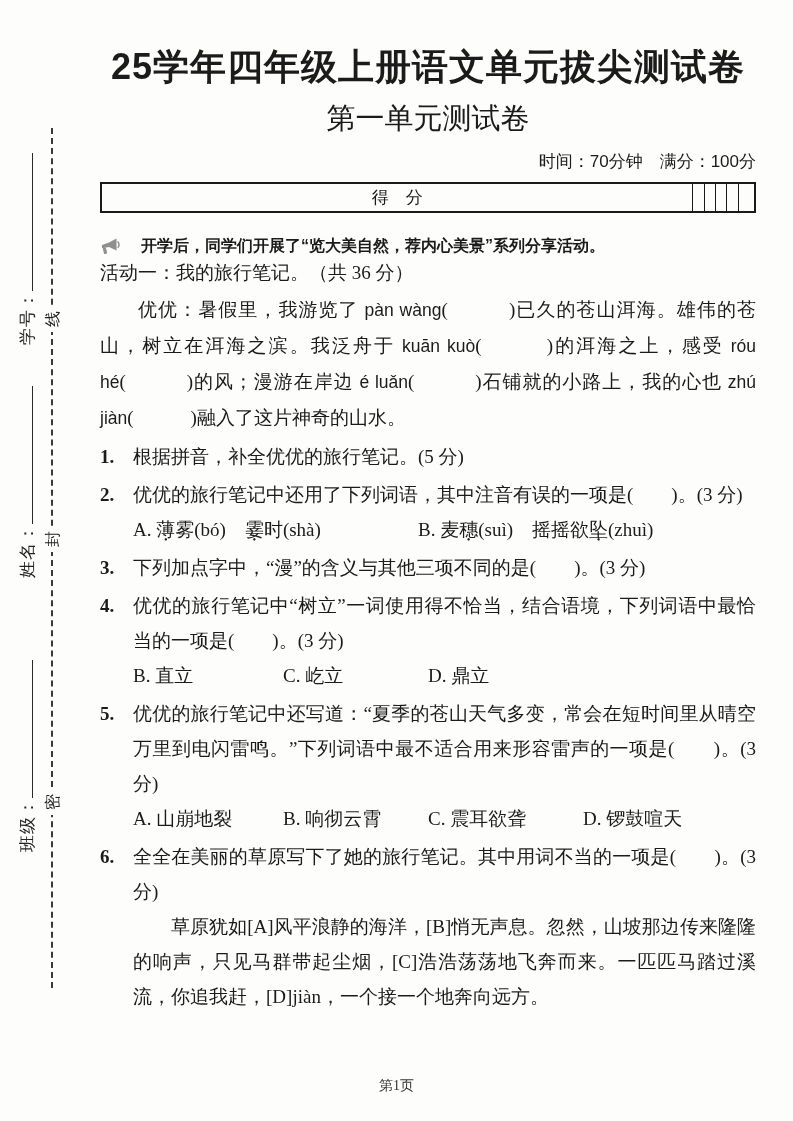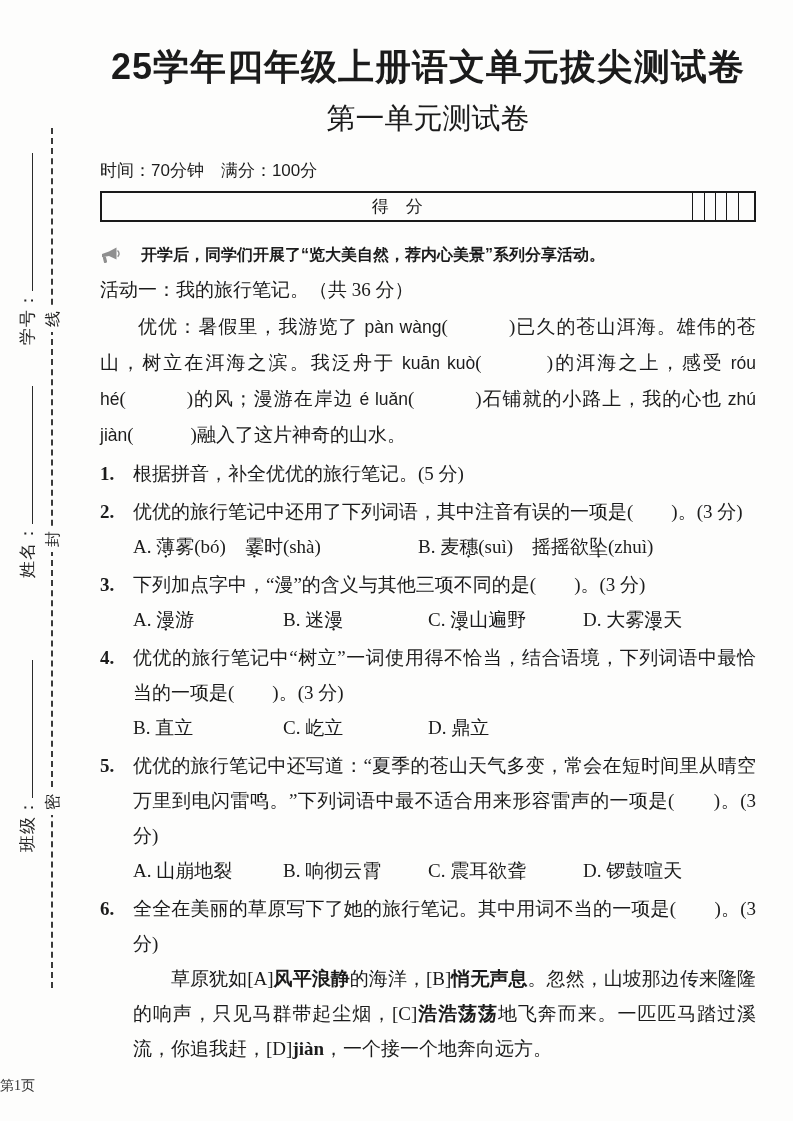--- a/index.html
+++ b/index.html
@@ -11,46 +11,46 @@
   .m-line{display:inline-block;width:138px;height:5px;border-bottom:1.5px solid #2a2a2a;}
   .seal-line{position:absolute;left:51px;top:128px;height:860px;border-left:2px dashed #3a3a3a;}
   .seal-char{position:absolute;transform-origin:0 0;transform:rotate(-90deg);
              left:43px;background:#fdfdfc;padding:0 5px;font-size:16px;line-height:20px;color:#222;}
   
   .content{position:absolute;left:100px;top:44px;width:656px;}
   .title{font-family:"Liberation Sans", sans-serif;font-weight:bold;font-size:36px;
          line-height:46px;text-align:center;letter-spacing:1px;}
   .subtitle{font-family:"Liberation Sans", sans-serif;font-weight:normal;font-size:29px;
             line-height:36px;text-align:center;margin-top:10px;}
-  .info{font-family:"Liberation Sans", sans-serif;font-size:17px;text-align:left;margin-top:24px;line-height:22px;}
+  .info{font-family:"Liberation Sans", sans-serif;font-size:17px;text-align:right;margin-top:15px;line-height:22px;}
   table.score{width:100%;border-collapse:collapse;margin-top:9px;
               font-family:"Liberation Sans", sans-serif;font-size:17px;}
   table.score td{border:1.5px solid #1a1a1a;height:27px;text-align:center;padding:0;}
   table.score{border:2px solid #1a1a1a;}
   .intro{margin-top:20px;font-family:"Liberation Sans", sans-serif;font-weight:bold;
          font-size:16px;line-height:26px;display:flex;align-items:center;gap:20px;}
   .intro .ic{flex:none;display:inline-flex;}
-  .activity{margin-top:8px;font-size:19px;line-height:27px;}
+  .activity{font-size:19px;line-height:27px;}
   .passage{margin-top:6px;font-size:19px;line-height:35px;text-align:justify;text-indent:2em;}
   .py{font-family:"Liberation Sans", sans-serif;font-size:17.5px;}
   .q{display:flex;margin-top:3px;font-size:19px;line-height:35px;}
   .q-num{width:33px;flex:none;font-weight:bold;}
   .q-body{flex:1;text-align:justify;}
   .opts{display:flex;}
   .opts .o{white-space:nowrap;}
   .opts.c4 .o:nth-child(1){width:150px;}
   .opts.c4 .o:nth-child(2){width:145px;}
   .opts.c4 .o:nth-child(3){width:155px;}
   .opts.c2 .o:nth-child(1){width:285px;}
   .dot{position:relative;}
   .dot::after{content:"•";position:absolute;left:50%;bottom:-0.55em;transform:translateX(-50%);
               font-size:0.55em;line-height:1;}
-  .b{font-weight:bold;}
+  .b{font-weight:normal;}
   .q-passage{text-indent:2em;text-align:justify;}
-  .footer{position:absolute;left:0;right:0;bottom:26px;text-align:left;font-size:14px;color:#333;}
+  .footer{position:absolute;left:0;right:0;bottom:26px;text-align:center;font-size:14px;color:#333;}
 </style>
 </head>
 <body>
 
 <div class="page">
 
   <div class="m-label" style="left:16px;top:345px;">
     <span>学号：</span><span class="m-line"></span>
   </div>
   <div class="m-label" style="left:16px;top:578px;">
@@ -111,26 +111,20 @@
           <span class="o"><span>A. </span><span class="dot">薄</span><span>雾(bó)　</span><span class="dot">霎</span><span>时(shà)</span></span>
           <span class="o"><span>B. 麦</span><span class="dot">穗</span><span>(suì)　摇摇欲</span><span class="dot">坠</span><span>(zhuì)</span></span>
         </span>
       </span>
     </div>
 
     <div class="q">
       <span class="q-num">3.</span>
       <span class="q-body">
         <span><span>下列加点字中，“漫”的含义与其他三项不同的是(　　)。(3 分)</span></span>
-        <span class="opts c4">
-          <span class="o"><span>A. </span><span class="dot">漫</span><span>游</span></span>
-          <span class="o"><span>B. 迷</span><span class="dot">漫</span></span>
-          <span class="o"><span>C. </span><span class="dot">漫</span><span>山遍野</span></span>
-          <span class="o"><span>D. 大雾</span><span class="dot">漫</span><span>天</span></span>
-        </span>
       </span>
     </div>
 
     <div class="q">
       <span class="q-num">4.</span>
       <span class="q-body">
         <span><span>优优的旅行笔记中“树立”一词使用得不恰当，结合语境，下列词语中最恰当的一项是(　　)。(3 分)</span></span>
         <span class="opts c4">
           <span class="o"><span>B. 直立</span></span>
           <span class="o"><span>C. 屹立</span></span>

